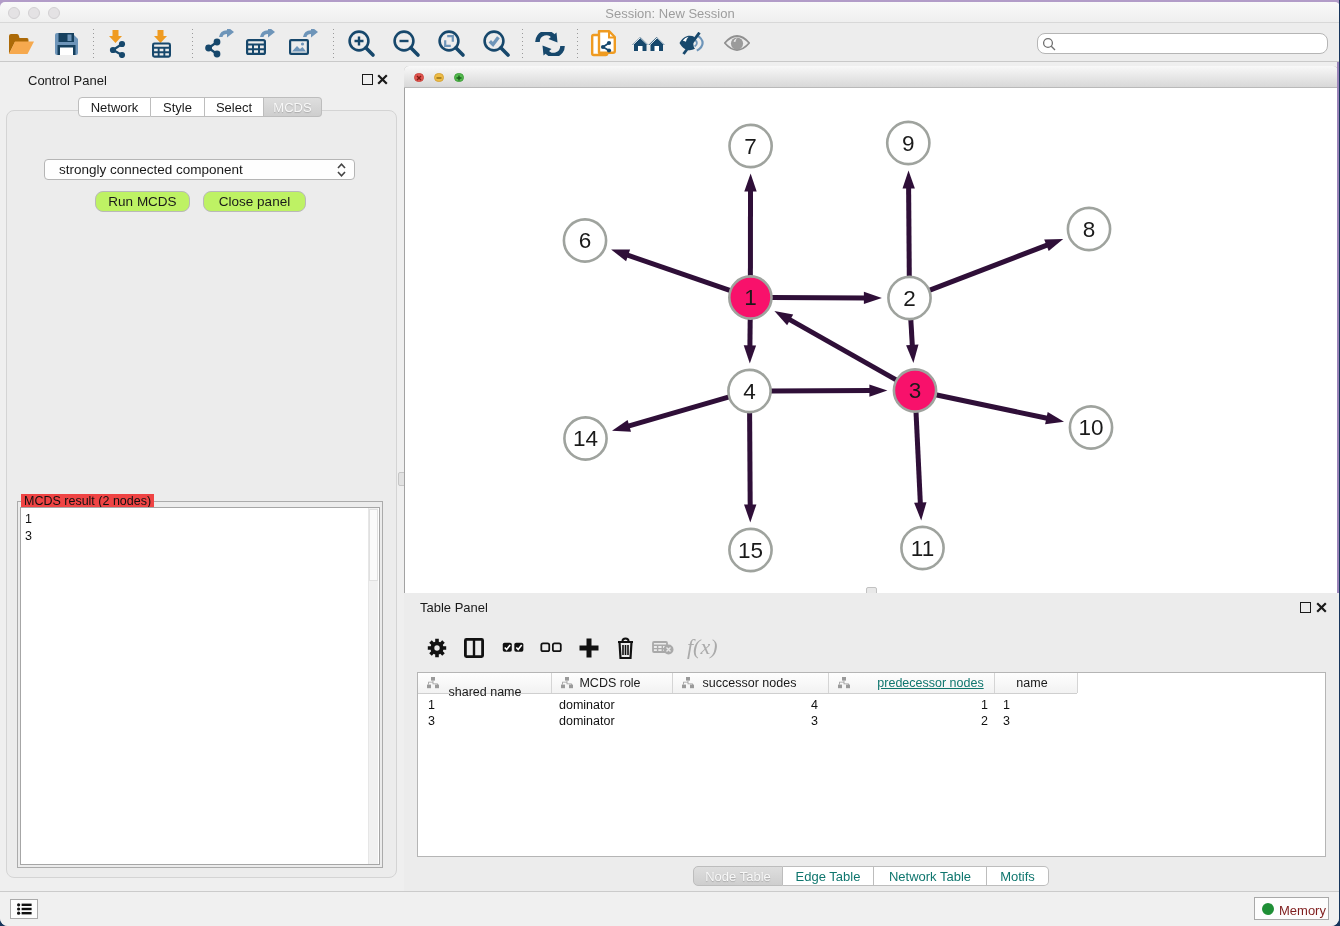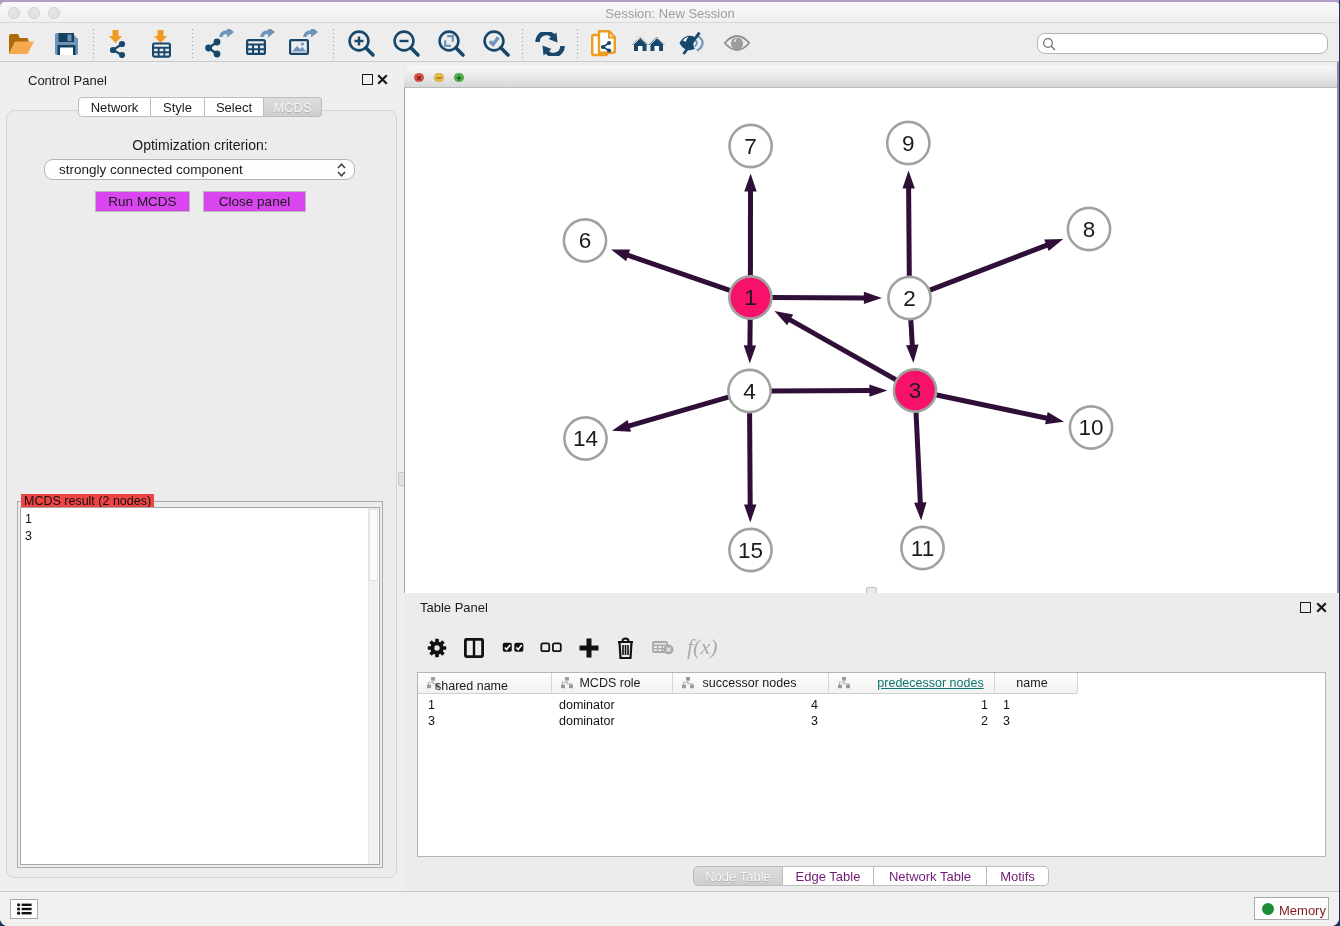--- a/index.html
+++ b/index.html
@@ -14,29 +14,29 @@
 
 .toolbar{position:absolute;left:0;top:23px;width:1340px;height:39px;background:#EDEDED;border-bottom:1px solid #C9C9C9;box-sizing:border-box;}
 .sep{position:absolute;top:29px;height:29px;width:1px;background-image:linear-gradient(#9a9a9a 25%,rgba(0,0,0,0) 25%);background-size:1px 4px;}
 .searchbox{position:absolute;left:1037px;top:33px;width:291px;height:21px;background:#fff;border:1px solid #B5B5B5;border-radius:8px;box-sizing:border-box;}
 
 .leftdock{position:absolute;left:0;top:62px;width:405px;height:829px;background:#EFEFEF;}
 .panelhead{font-size:13px;color:#1A1A1A;}
 .winbtn{position:absolute;width:11px;height:11px;border:1.5px solid #1A1A1A;box-sizing:border-box;background:transparent;}
 .tab{position:absolute;top:97px;height:20px;box-sizing:border-box;background:#fff;border:1px solid #BDBDBD;font-size:13px;color:#1A1A1A;text-align:center;line-height:19px;font-weight:500;}
 .contentpanel{position:absolute;left:6px;top:110px;width:391px;height:768px;background:#ECECEC;border:1px solid #D4D4D4;border-radius:8px;box-sizing:border-box;}
-.btn{position:absolute;background:#d946ef;border:1px solid #B9B9B9;border-radius:0;box-sizing:border-box;font-size:13.5px;color:#1A1A1A;text-align:center;}
+.btn{position:absolute;background:#bef264;border:1px solid #B9B9B9;border-radius:8px;box-sizing:border-box;font-size:13.5px;color:#1A1A1A;text-align:center;}
 
 .netwin{position:absolute;left:404px;top:66px;width:934px;height:527px;background:#fff;border:1px solid #A2A2A2;border-bottom:none;border-radius:5px 5px 0 0;box-sizing:border-box;}
 .nettitle{position:absolute;left:0;top:0;width:100%;height:22px;background:linear-gradient(#F8F8F8,#D8D8D8);border-bottom:1px solid #B9B9B9;border-radius:5px 5px 0 0;box-sizing:border-box;}
 .light{position:absolute;top:6.5px;width:9.5px;height:9.5px;border-radius:50%;box-sizing:border-box;}
 
 .tabledock{position:absolute;left:404px;top:593px;width:936px;height:298px;background:#ECECEC;}
 .thead-sep{position:absolute;top:0;width:1px;height:20px;background:#D5D5D5;}
-.btab{position:absolute;top:866px;height:20px;box-sizing:border-box;background:#fff;border:1px solid #BDBDBD;font-size:13px;font-weight:500;color:#701a75;text-align:center;line-height:19px;}
+.btab{position:absolute;top:866px;height:20px;box-sizing:border-box;background:#fff;border:1px solid #BDBDBD;font-size:13px;font-weight:500;color:#0f766e;text-align:center;line-height:19px;}
 
 .statusbar{position:absolute;left:0;top:891px;width:1340px;height:35px;background:#F0F0F0;border-top:1px solid #CBCBCB;box-sizing:border-box;}
 </style>
 </head>
 <body>
 <div class="win">
   <div class="purple"></div>
     <div class="abs" style="left:1337.2px;top:62px;width:1.8px;height:531px;background:#9B85B9;z-index:50;"></div>
   <div class="titlebar"></div>
   <div class="tl" style="left:8px;"></div>
@@ -173,22 +173,21 @@
   <div class="abs panelhead" style="left:28px;top:73px;">Control Panel</div>
   <div class="winbtn" style="left:362px;top:74px;"></div>
   <svg class="abs" style="left:377px;top:74px;" width="11" height="11" viewBox="0 0 11 11">
       <path d="M1.2 1.2 L9.8 9.8 M9.8 1.2 L1.2 9.8" stroke="#1A1A1A" stroke-width="2.2"></path>
     </svg>
   <div class="contentpanel"></div>
   <div class="tab" style="left:78px;width:73px;border-radius:4px 0 0 4px;">Network</div>
   <div class="tab" style="left:151px;width:54px;border-left:none;">Style</div>
   <div class="tab" style="left:205px;width:59px;border-left:none;">Select</div>
   <div class="tab" style="left:264px;width:58px;border-left:none;border-radius:0 4px 4px 0;background:linear-gradient(#DEDEDE,#CECECE);color:#F8F8F8;text-shadow:0 1px 1px #aaa;">MCDS</div>
-  <div class="abs" style="left:0;top:137px;width:400px;text-align:center;font-size:14px;color:#1A1A1A;">Optimization criterion:</div>
-  <div class="abs" style="left:44px;top:159px;width:311px;height:21px;background:#FEFEFE;border:1px solid #B5B5B5;border-radius:9px;box-sizing:border-box;">
+  <div class="abs" style="left:44px;top:159px;width:311px;height:21px;background:#FEFEFE;border:1px solid #B5B5B5;border-radius:4px;box-sizing:border-box;">
     <span style="position:absolute;left:14px;top:2px;font-size:13.5px;color:#1A1A1A;">strongly connected component</span>
     <svg style="position:absolute;right:7px;top:3px;" width="11" height="14" viewBox="0 0 11 14">
         <path d="M2 5 L5.5 1.2 L9 5" fill="none" stroke="#444" stroke-width="1.6"></path>
         <path d="M2 9 L5.5 12.8 L9 9" fill="none" stroke="#444" stroke-width="1.6"></path>
       </svg>
   </div>
   <div class="btn" style="left:95px;top:191px;width:95px;height:21px;line-height:19px;">Run MCDS</div>
   <div class="btn" style="left:203px;top:191px;width:103px;height:21px;line-height:19px;">Close panel</div>
 
   <div class="abs" style="left:17px;top:501px;width:366px;height:367px;border:1px solid #ABABAB;box-sizing:border-box;"></div>
@@ -334,21 +333,21 @@
     <div class="thead-sep" style="left:576px;"></div>
     <div class="thead-sep" style="left:659px;"></div>
     <svg style="position:absolute;left:9px;top:4px;" width="12" height="12" viewBox="0 0 12 12">
         <g fill="#9A9A9A">
           <rect x="4" y="0" width="4" height="3.6"></rect>
           <rect x="0" y="7.6" width="4" height="3.6"></rect>
           <rect x="8" y="7.6" width="4" height="3.6"></rect>
           <path d="M5.6 3.6h0.8v2h-4.4v2h-0.8v-2.8h4.4z M6.4 3.6v2.8h4.4v2.8h-0.8v-2h-4.4v-3.6z"></path>
         </g>
       </svg>
-      <div style="position:absolute;left:17px;top:6px;width:100px;font-size:12.5px;color:#1A1A1A;">shared name</div>
+      <div style="position:absolute;left:17px;top:12px;width:100px;text-align:center;font-size:12.5px;color:#1A1A1A;">shared name</div>
       <svg style="position:absolute;left:143px;top:4px;" width="12" height="12" viewBox="0 0 12 12">
         <g fill="#9A9A9A">
           <rect x="4" y="0" width="4" height="3.6"></rect>
           <rect x="0" y="7.6" width="4" height="3.6"></rect>
           <rect x="8" y="7.6" width="4" height="3.6"></rect>
           <path d="M5.6 3.6h0.8v2h-4.4v2h-0.8v-2.8h4.4z M6.4 3.6v2.8h4.4v2.8h-0.8v-2h-4.4v-3.6z"></path>
         </g>
       </svg>
       <div style="position:absolute;left:142px;top:3px;width:100px;text-align:center;font-size:12.5px;color:#1A1A1A;">MCDS role</div>
       <svg style="position:absolute;left:264px;top:4px;" width="12" height="12" viewBox="0 0 12 12">

